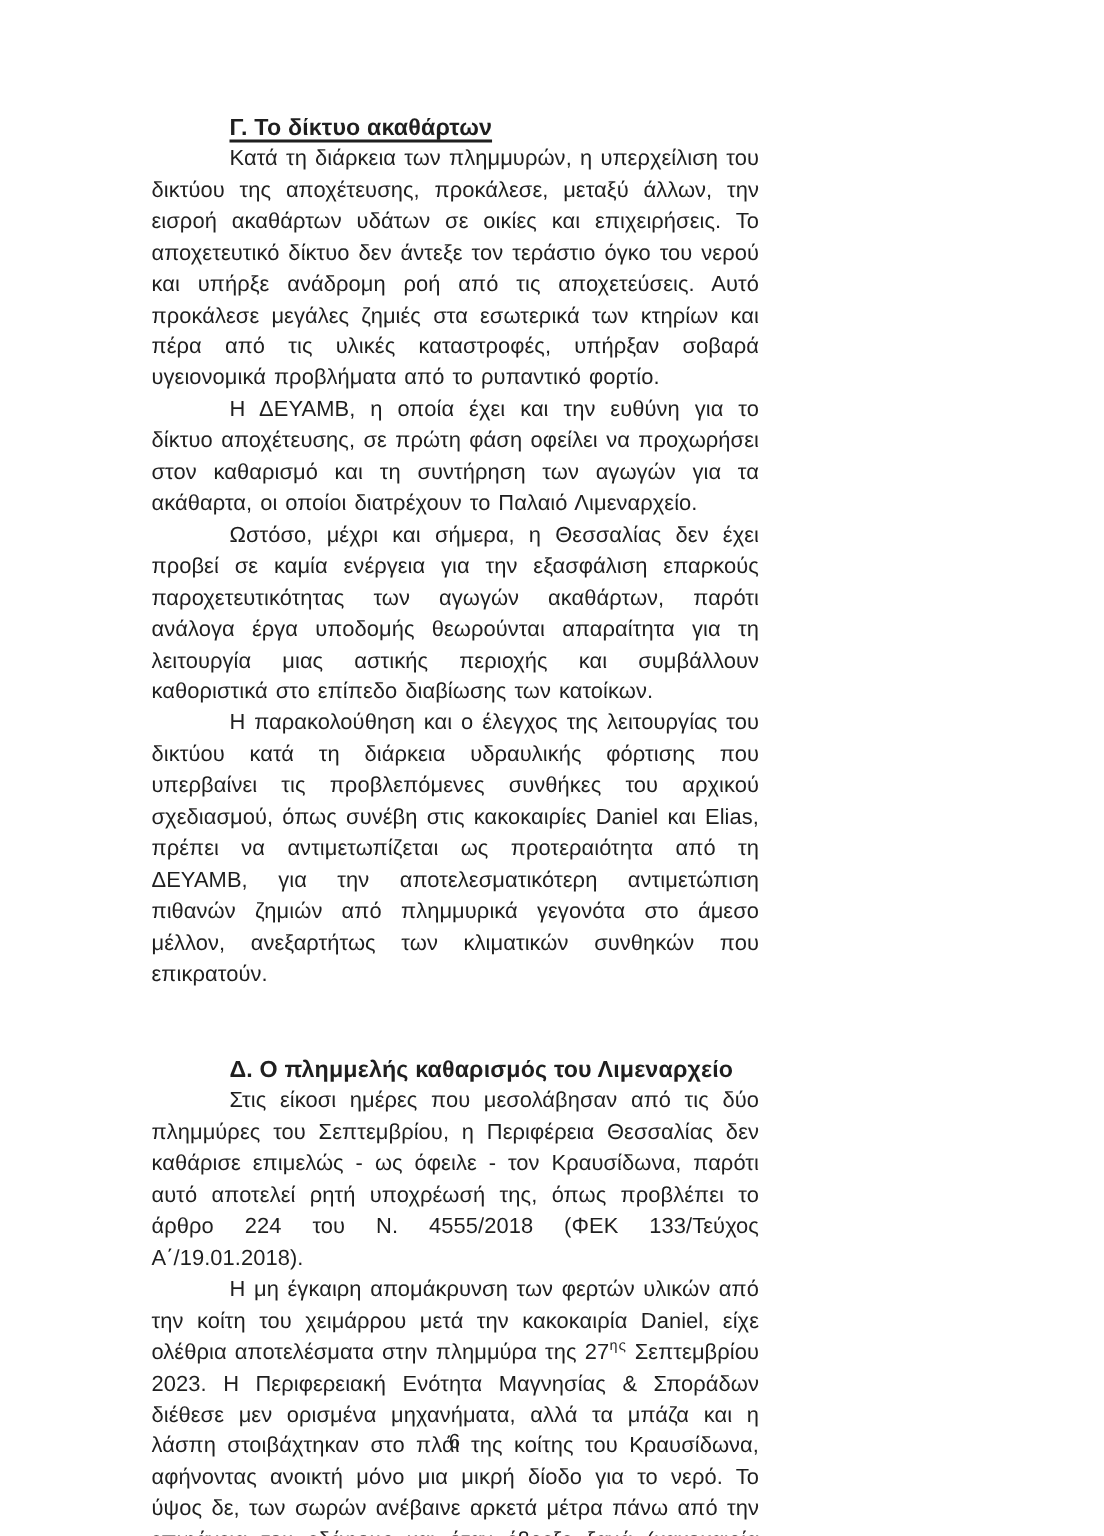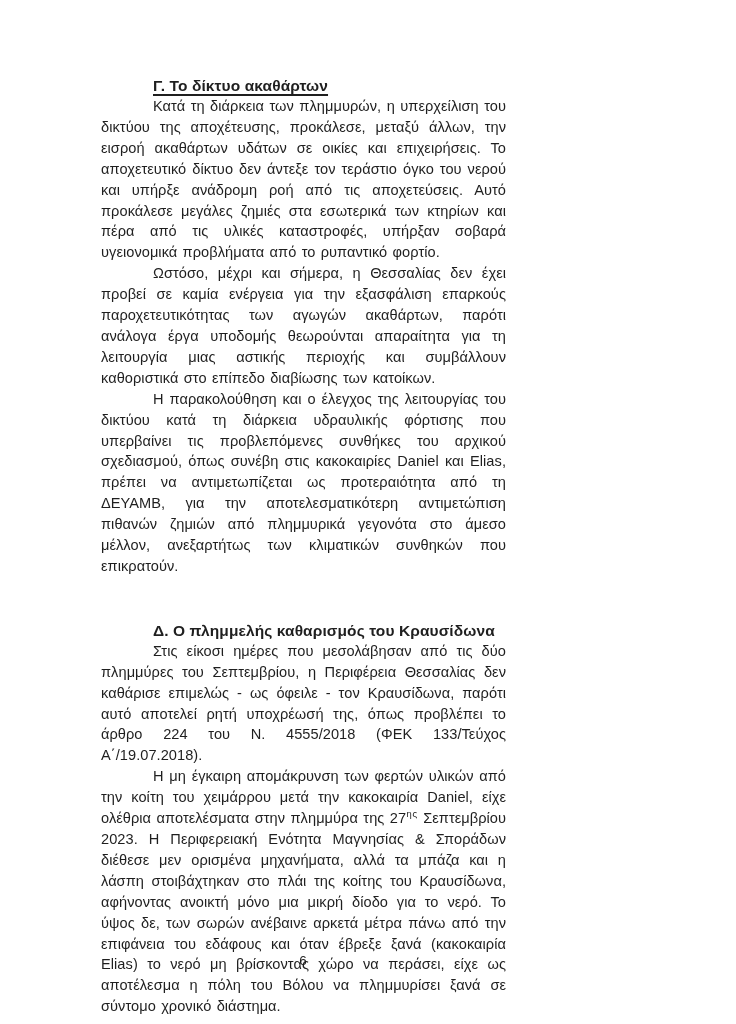--- a/index.html
+++ b/index.html
@@ -63,29 +63,30 @@
 </head>
 <body>
 
 <div class="page">
 
   <section>
     <h2 class="underlined">Γ. Το δίκτυο ακαθάρτων</h2>
 
     <p class="body-para mt-first">Κατά τη διάρκεια των πλημμυρών, η υπερχείλιση του δικτύου της αποχέτευσης, προκάλεσε, μεταξύ άλλων, την εισροή ακαθάρτων υδάτων σε οικίες και επιχειρήσεις. Το αποχετευτικό δίκτυο δεν άντεξε τον τεράστιο όγκο του νερού και υπήρξε ανάδρομη ροή από τις αποχετεύσεις. Αυτό προκάλεσε μεγάλες ζημιές στα εσωτερικά των κτηρίων και πέρα από τις υλικές καταστροφές, υπήρξαν σοβαρά υγειονομικά προβλήματα από το ρυπαντικό φορτίο.</p>
 
+    <p class="body-para mt-para">Η ΔΕΥΑΜΒ, η οποία έχει και την ευθύνη για το δίκτυο αποχέτευσης, σε πρώτη φάση οφείλει να προχωρήσει στον καθαρισμό και τη συντήρηση των αγωγών για τα ακάθαρτα, οι οποίοι διατρέχουν το Παλαιό Λιμεναρχείο.</p>
 
     <p class="body-para mt-para">Ωστόσο, μέχρι και σήμερα, η Θεσσαλίας δεν έχει προβεί σε καμία ενέργεια για την εξασφάλιση επαρκούς παροχετευτικότητας των αγωγών ακαθάρτων, παρότι ανάλογα έργα υποδομής θεωρούνται απαραίτητα για τη λειτουργία μιας αστικής περιοχής και συμβάλλουν καθοριστικά στο επίπεδο διαβίωσης των κατοίκων.</p>
 
     <p class="body-para mt-para-lg">Η παρακολούθηση και ο έλεγχος της λειτουργίας του δικτύου κατά τη διάρκεια υδραυλικής φόρτισης που υπερβαίνει τις προβλεπόμενες συνθήκες του αρχικού σχεδιασμού, όπως συνέβη στις κακοκαιρίες Daniel και Elias, πρέπει να αντιμετωπίζεται ως προτεραιότητα από τη ΔΕΥΑΜΒ, για την αποτελεσματικότερη αντιμετώπιση πιθανών ζημιών από πλημμυρικά γεγονότα στο άμεσο μέλλον, ανεξαρτήτως των κλιματικών συνθηκών που επικρατούν.</p>
   </section>
 
   <section>
-    <h2 class="mt-section">Δ. Ο πλημμελής καθαρισμός του Κραυσίδωνα</h2>
+    <h2 class="mt-section">Δ. Ο πλημμελής καθαρισμός του Λιμεναρχείο</h2>
 
-    <p class="body-para mt-first">Στις είκοσι ημέρες που μεσολάβησαν από τις δύο πλημμύρες του Σεπτεμβρίου, η Περιφέρεια Θεσσαλίας δεν καθάρισε επιμελώς - ως όφειλε -  τον Κραυσίδωνα, παρότι αυτό αποτελεί ρητή υποχρέωσή της, όπως προβλέπει το άρθρο 224 του Ν. 4555/2018 (ΦΕΚ 133/Τεύχος Α΄/19.07.2018).</p>
+    <p class="body-para mt-first">Στις είκοσι ημέρες που μεσολάβησαν από τις δύο πλημμύρες του Σεπτεμβρίου, η Περιφέρεια Θεσσαλίας δεν καθάρισε επιμελώς - ως όφειλε -  τον Κραυσίδωνα, παρότι αυτό αποτελεί ρητή υποχρέωσή της, όπως προβλέπει το άρθρο 224 του Ν. 4555/2018 (ΦΕΚ 133/Τεύχος Α΄/19.01.2018).</p>
 
     <p class="body-para mt-para"><span>Η μη έγκαιρη απομάκρυνση των φερτών υλικών από την κοίτη του χειμάρρου μετά την κακοκαιρία Daniel, είχε ολέθρια αποτελέσματα στην πλημμύρα της 27</span><sup class="ord">ης</sup><span> Σεπτεμβρίου 2023. Η Περιφερειακή Ενότητα Μαγνησίας &amp; Σποράδων διέθεσε μεν ορισμένα μηχανήματα, αλλά τα μπάζα και η λάσπη στοιβάχτηκαν στο πλάι της κοίτης του Κραυσίδωνα, αφήνοντας ανοικτή μόνο μια μικρή δίοδο για το νερό. Το ύψος δε, των σωρών ανέβαινε αρκετά μέτρα πάνω από την επιφάνεια του εδάφους και όταν έβρεξε ξανά (κακοκαιρία Elias) το νερό μη βρίσκοντας χώρο να περάσει, είχε ως αποτέλεσμα η πόλη του Βόλου να πλημμυρίσει ξανά σε σύντομο χρονικό διάστημα.</span></p>
   </section>
 
   <div class="page-number">6</div>
 
 </div>
 
 </body></html>

